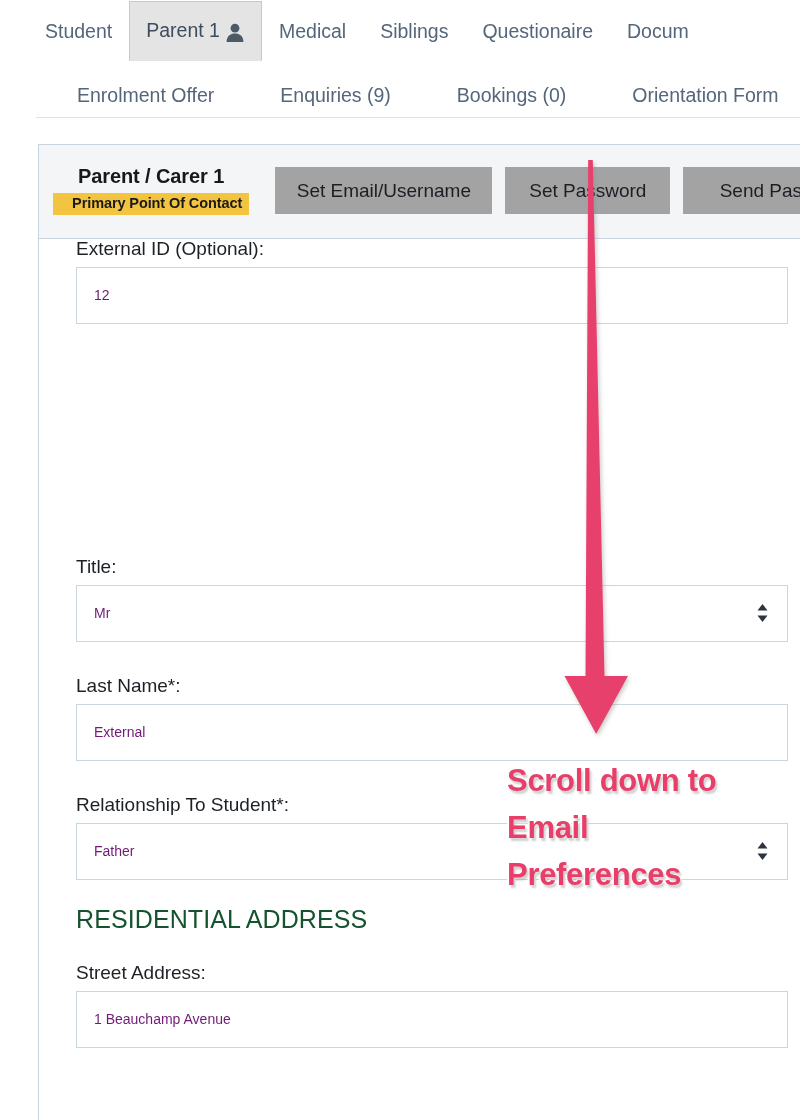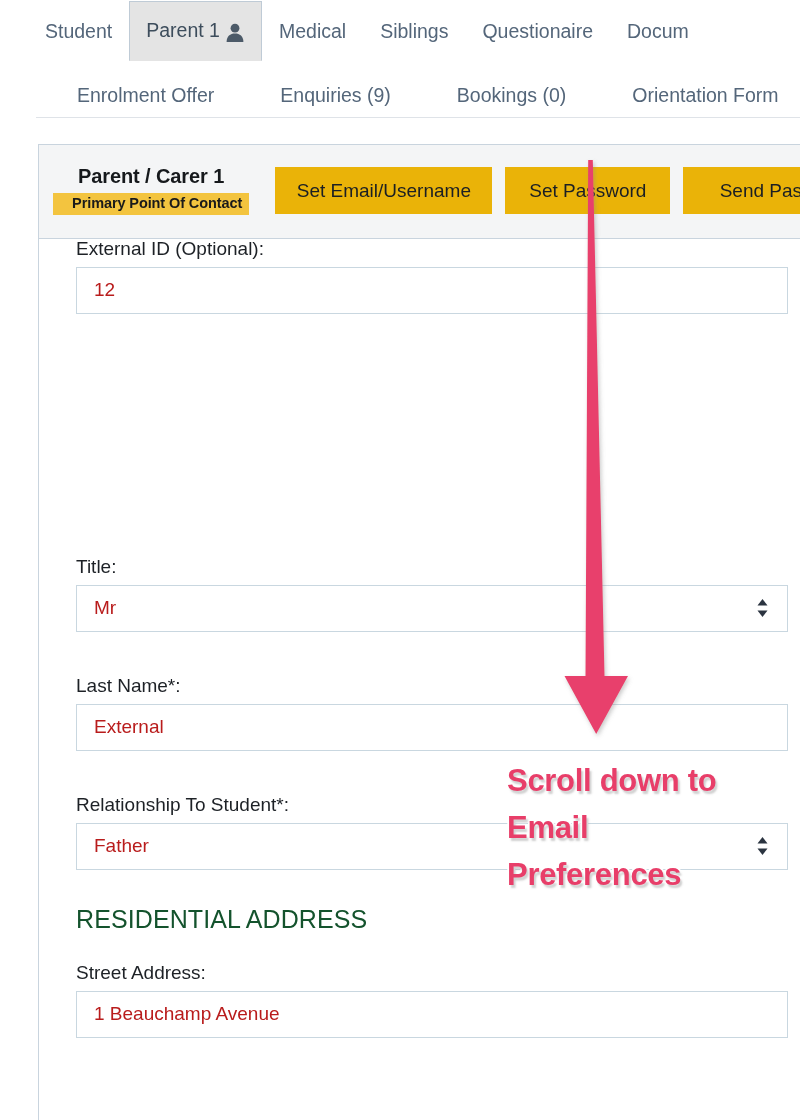--- a/index.html
+++ b/index.html
@@ -102,21 +102,21 @@
     font-weight: bold;
     padding: 3px 7px 4px 19px;
     line-height: 1;
     letter-spacing: -0.1px;
   }
 
   .hdr-btn {
     margin-top: 10px;
     margin-left: 13px;
     height: 47px;
-    background: #eab308;
+    background: #a3a3a3;
     border: none;
     color: #1b1f24;
     font-size: 19px;
     font-family: "Liberation Sans", sans-serif;
     padding: 0 20px;
     display: inline-flex;
     align-items: center;
     justify-content: center;
     white-space: nowrap;
   }
@@ -133,28 +133,28 @@
   }
   .field-group { position: absolute; left: 37px; width: 722px; }
   .field-label {
     font-size: 19px;
     color: #1d2126;
     margin-bottom: 7px;
     line-height: 1.1;
   }
   .field-input {
     width: 712px;
-    height: 47px;
+    height: 57px;
     border: 1px solid #c9d7e0;
     background: #ffffff;
     display: flex;
     align-items: center;
     padding: 0 0 0 17px;
-    font-size: 19px;
-    color: #b91c1c;
+    font-size: 14px;
+    color: #701a75;
     position: relative;
   }
   .field-select { padding-right: 40px; }
   .select-caret {
     position: absolute;
     right: 18px;
     top: 50%;
     transform: translateY(-50%);
     width: 13px;
     height: 22px;

